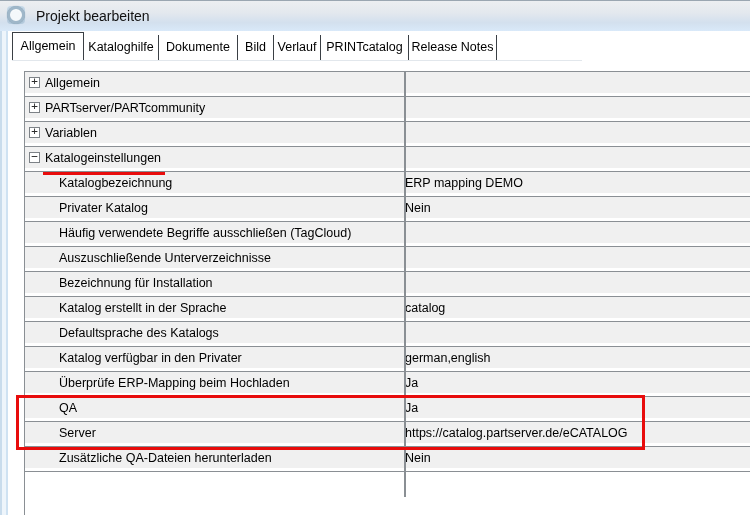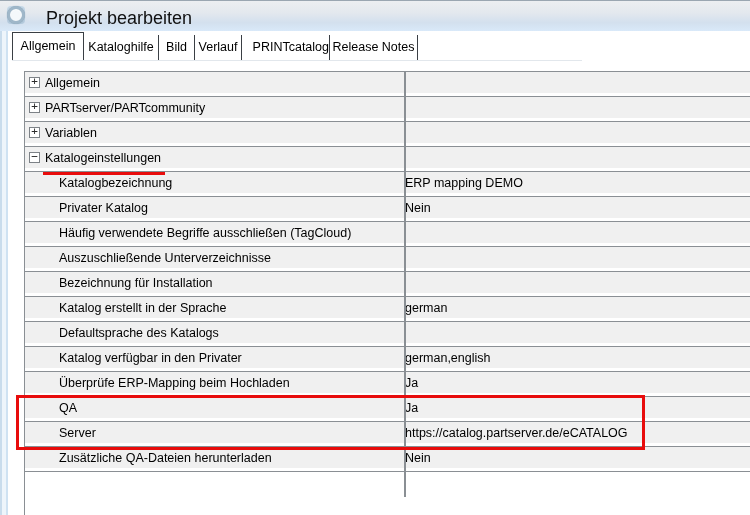--- a/index.html
+++ b/index.html
@@ -18,21 +18,21 @@
     position:absolute;left:7px;top:5px;width:18px;height:18px;border-radius:4px;
     background:linear-gradient(#c7d9e8,#b3c9dc);
     display:flex;align-items:center;justify-content:center;
   }
   .app-icon .ring{
     width:12px;height:12px;border-radius:50%;
     border:3px solid #9fb7c9;background:#f4f8fb;
     box-shadow:inset 0 1px 1px rgba(255,255,255,.8), 0 0 1px #7e99ad;
   }
   .title{
-    position:absolute;left:46px;top:7px;font-size:18px;color:#111;
+    position:absolute;left:36px;top:7px;font-size:14px;color:#111;
   }
   
   .leftedge{
     position:absolute;left:0;top:30px;width:8px;height:485px;
     background:linear-gradient(90deg,#c9dcec 0,#c9dcec 2px,#eef5fb 2px,#eef5fb 6px,#cfe2f2 6px,#cfe2f2 8px);
   }
   
   .tabbar{
     position:absolute;left:12px;top:31px;height:28px;
     display:flex;align-items:flex-end;z-index:3;
@@ -97,23 +97,24 @@
         <span class="ring"></span>
       </span>
     <span class="title">Projekt bearbeiten</span>
   </div>
 
   <div class="leftedge"></div>
 
   <div class="tabbar" id="tabbar">
       <div class="tab active" style="width: 72px;">Allgemein</div>
       <div class="tab" style="width: 75px;">Kataloghilfe</div>
+      <div class="tab" style="width: 79px;">Dokumente</div>
       <div class="tab" style="width: 36px;">Bild</div>
       <div class="tab" style="width: 47px;">Verlauf</div>
-      <div class="tab" style="width: 88px; text-align: right;">PRINTcatalog</div>
+      <div class="tab" style="width: 88px;">PRINTcatalog</div>
       <div class="tab" style="width: 88px;">Release Notes</div>
     </div>
   <div class="tabshadow"></div>
 
   <div class="grid" id="grid">
       <div class="row">
         <div class="cell-label">
           <span class="expand-box">+</span>
           <span class="section-label">Allgemein</span>
         </div>
@@ -167,21 +168,21 @@
       <div class="row">
         <div class="cell-label">
           <span class="item-label">Bezeichnung für Installation</span>
         </div>
         <div class="cell-value"></div>
       </div>
       <div class="row">
         <div class="cell-label">
           <span class="item-label">Katalog erstellt in der Sprache</span>
         </div>
-        <div class="cell-value">german</div>
+        <div class="cell-value">catalog</div>
       </div>
       <div class="row">
         <div class="cell-label">
           <span class="item-label">Defaultsprache des Katalogs</span>
         </div>
         <div class="cell-value"></div>
       </div>
       <div class="row">
         <div class="cell-label">
           <span class="item-label">Katalog verfügbar in den Privater</span>

